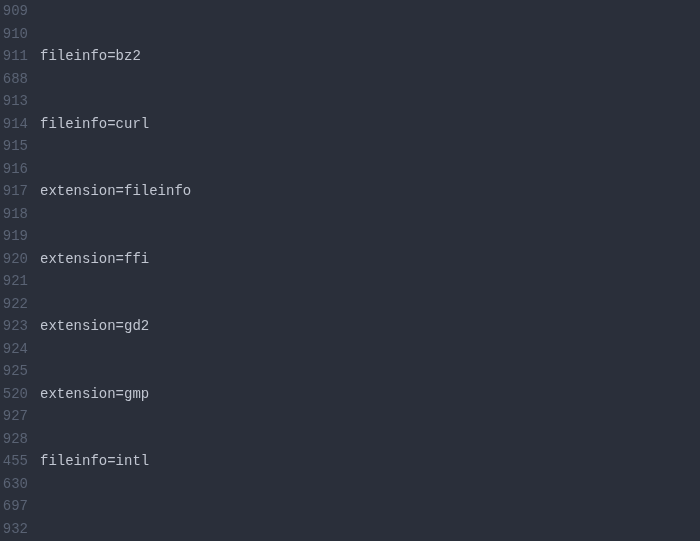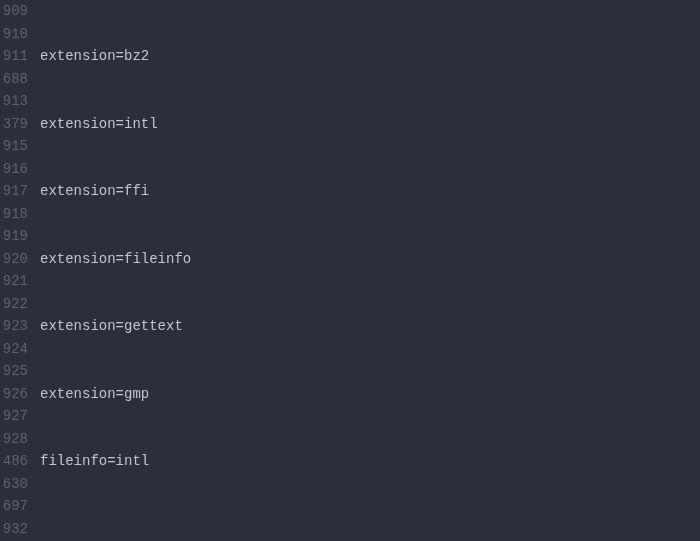--- a/index.html
+++ b/index.html
@@ -31,46 +31,46 @@
 </head>
 <body>
 
 <div class="editor">
   <div class="gutter">
     <div>909</div>
     <div>910</div>
     <div>911</div>
     <div>688</div>
     <div>913</div>
-    <div>379</div>
+    <div>914</div>
     <div>915</div>
     <div>916</div>
     <div>917</div>
     <div>918</div>
     <div>919</div>
     <div>920</div>
     <div>921</div>
     <div>922</div>
     <div>923</div>
     <div>924</div>
     <div>925</div>
-    <div>926</div>
+    <div>520</div>
     <div>927</div>
     <div>928</div>
-    <div>486</div>
+    <div>455</div>
     <div>630</div>
     <div>697</div>
     <div>932</div>
   </div>
   <div class="code">
-    <div>extension=bz2</div>
-    <div>extension=intl</div>
+    <div>fileinfo=bz2</div>
+    <div>fileinfo=curl</div>
+    <div>extension=fileinfo</div>
     <div>extension=ffi</div>
-    <div>extension=fileinfo</div>
-    <div>extension=gettext</div>
+    <div>extension=gd2</div>
     <div>extension=gmp</div>
     <div>fileinfo=intl</div>
     
     
     
     
     
     
     
     

